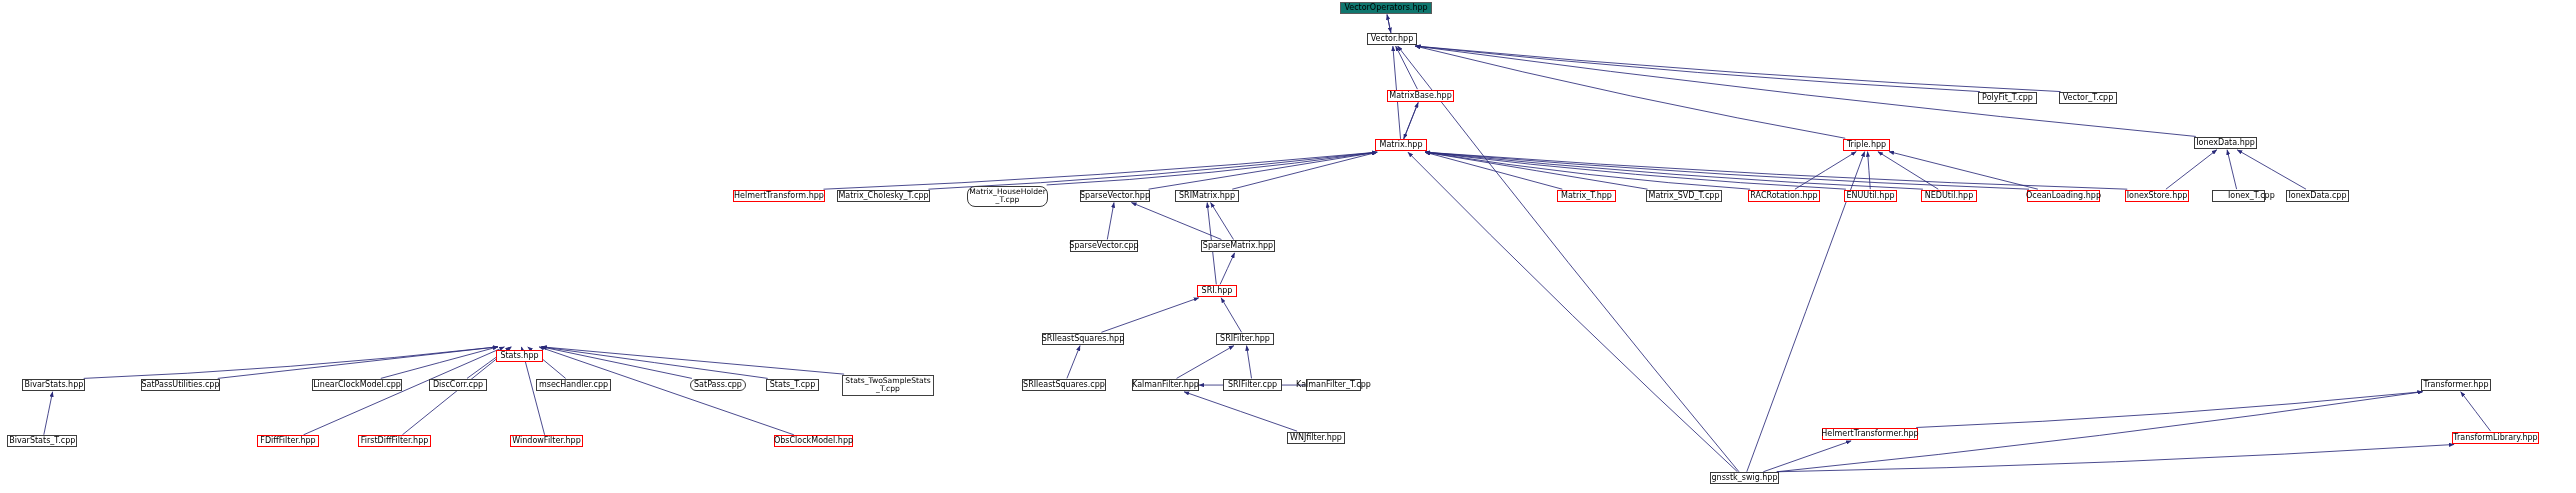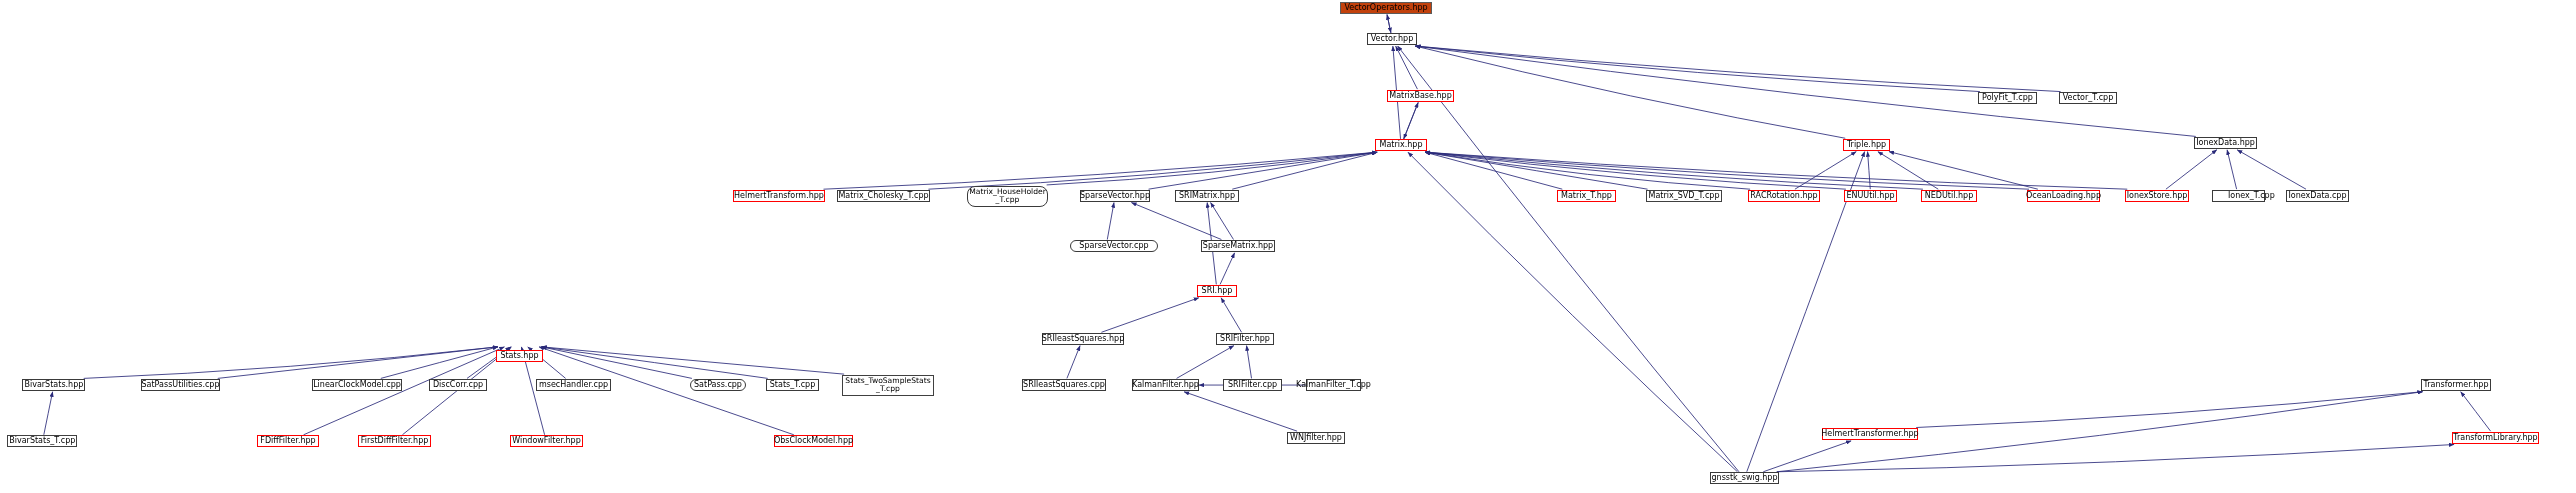--- a/index.html
+++ b/index.html
@@ -16,21 +16,21 @@
     background:#ffffff;
     border:0.6px solid #3a3a3a;
     color:#000000;
     font-size:8px;
     line-height:1.05;
     white-space:pre-line;
     padding:0.6px 2.4px;
     z-index:5;
   }
   .node.red{border:0.6px solid #ff0000;}
-  .node.grey{background:#c2410c;border:0.6px solid #5a5a5a;}
+  .node.grey{background:#0f766e;border:0.6px solid #5a5a5a;}
   .node.thick{border-width:1.2px;border-color:#404040;}
   .node.two-line{line-height:1.15;font-size:7.6px;}
 </style>
 </head>
 <body>
 
 <div id="graph">
   <svg id="edges" viewBox="0 0 4248 813" preserveAspectRatio="none" xmlns="http://www.w3.org/2000/svg">
     <defs>
       <marker id="ah" markerWidth="9" markerHeight="7" refX="8.5" refY="3.5" orient="auto" markerUnits="userSpaceOnUse">
@@ -119,21 +119,21 @@
       <div class="node" style="left: 1175px; top: 190px; width: 64px; height: 12px;">SRIMatrix.hpp</div>
       <div class="node red" style="left: 1557px; top: 190px; width: 59px; height: 12px;">Matrix_T.hpp</div>
       <div class="node thick" style="left: 1646px; top: 190px; width: 76px; height: 12px;">Matrix_SVD_T.cpp</div>
       <div class="node red" style="left: 1748px; top: 190px; width: 72px; height: 12px;">RACRotation.hpp</div>
       <div class="node red" style="left: 1844px; top: 190px; width: 53px; height: 12px;">ENUUtil.hpp</div>
       <div class="node red" style="left: 1921px; top: 190px; width: 56px; height: 12px;">NEDUtil.hpp</div>
       <div class="node red" style="left: 2027px; top: 190px; width: 73px; height: 12px;">OceanLoading.hpp</div>
       <div class="node red" style="left: 2125px; top: 190px; width: 64px; height: 12px;">IonexStore.hpp</div>
       <div class="node" style="left: 2212px; top: 190px; width: 53px; height: 12px; padding-left: 28px;">Ionex_T.cpp</div>
       <div class="node" style="left: 2286px; top: 190px; width: 63px; height: 12px;">IonexData.cpp</div>
-      <div class="node" style="left: 1070px; top: 240px; width: 88px; height: 12px; border-radius: 6px;">SparseVector.cpp</div>
+      <div class="node" style="left: 1070px; top: 240px; width: 68px; height: 12px;">SparseVector.cpp</div>
       <div class="node" style="left: 1201px; top: 240px; width: 74px; height: 12px;">SparseMatrix.hpp</div>
       <div class="node red" style="left: 1197px; top: 285px; width: 40px; height: 12px;">SRI.hpp</div>
       <div class="node" style="left: 1042px; top: 333px; width: 82px; height: 12px;">SRIleastSquares.hpp</div>
       <div class="node" style="left: 1216px; top: 333px; width: 58px; height: 12px;">SRIFilter.hpp</div>
       <div class="node red" style="left: 496px; top: 334px; width: 47px; height: 12px; margin-top: 16px;">Stats.hpp</div>
       <div class="node" style="left: 22.4px; top: 379px; width: 63px; height: 12px;">BivarStats.hpp</div>
       <div class="node" style="left: 141px; top: 379px; width: 79px; height: 12px;">SatPassUtilities.cpp</div>
       <div class="node" style="left: 312px; top: 379px; width: 90px; height: 12px;">LinearClockModel.cpp</div>
       <div class="node" style="left: 429px; top: 379px; width: 58px; height: 12px;">DiscCorr.cpp</div>
       <div class="node" style="left: 536px; top: 379px; width: 75px; height: 12px;">msecHandler.cpp</div>

